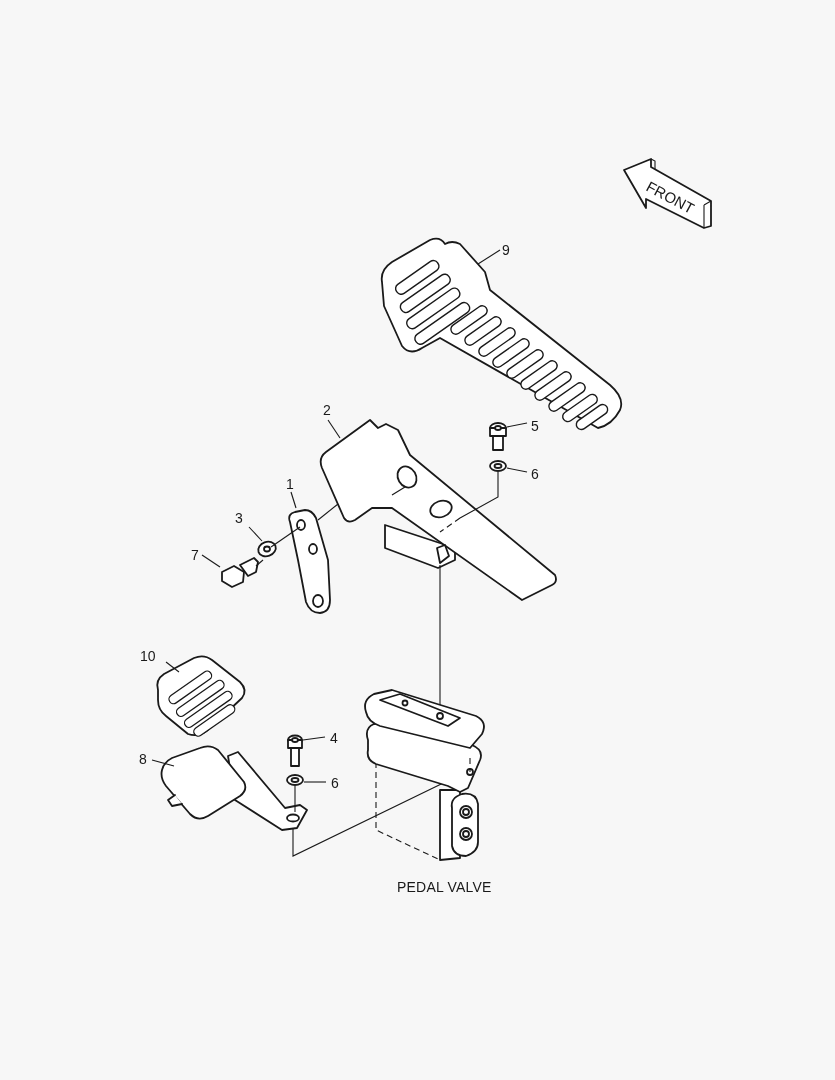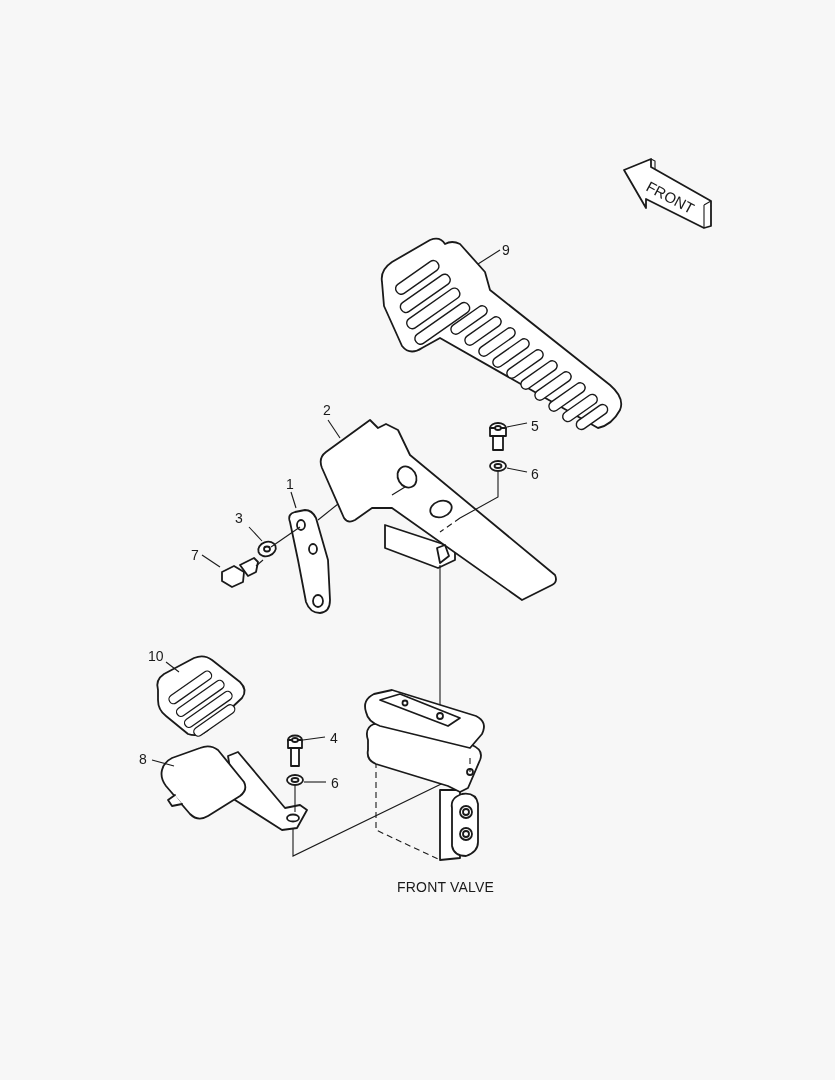--- a/index.html
+++ b/index.html
@@ -168,15 +168,15 @@
 <span class="lbl" style="left:286px;top:477px">1</span>
 <span class="lbl" style="left:323px;top:403px">2</span>
 <span class="lbl" style="left:235px;top:511px">3</span>
 <span class="lbl" style="left:330px;top:731px">4</span>
 <span class="lbl" style="left:531px;top:419px">5</span>
 <span class="lbl" style="left:531px;top:467px">6</span>
 <span class="lbl" style="left:331px;top:776px">6</span>
 <span class="lbl" style="left:191px;top:548px">7</span>
 <span class="lbl" style="left:139px;top:752px">8</span>
 <span class="lbl" style="left:502px;top:243px">9</span>
-<span class="lbl" style="left:148px;top:649px">10</span>
+<span class="lbl" style="left:140px;top:649px">10</span>
 
-<div class="caption">FRONT VALVE</div>
+<div class="caption">PEDAL VALVE</div>
 
 </body></html>

